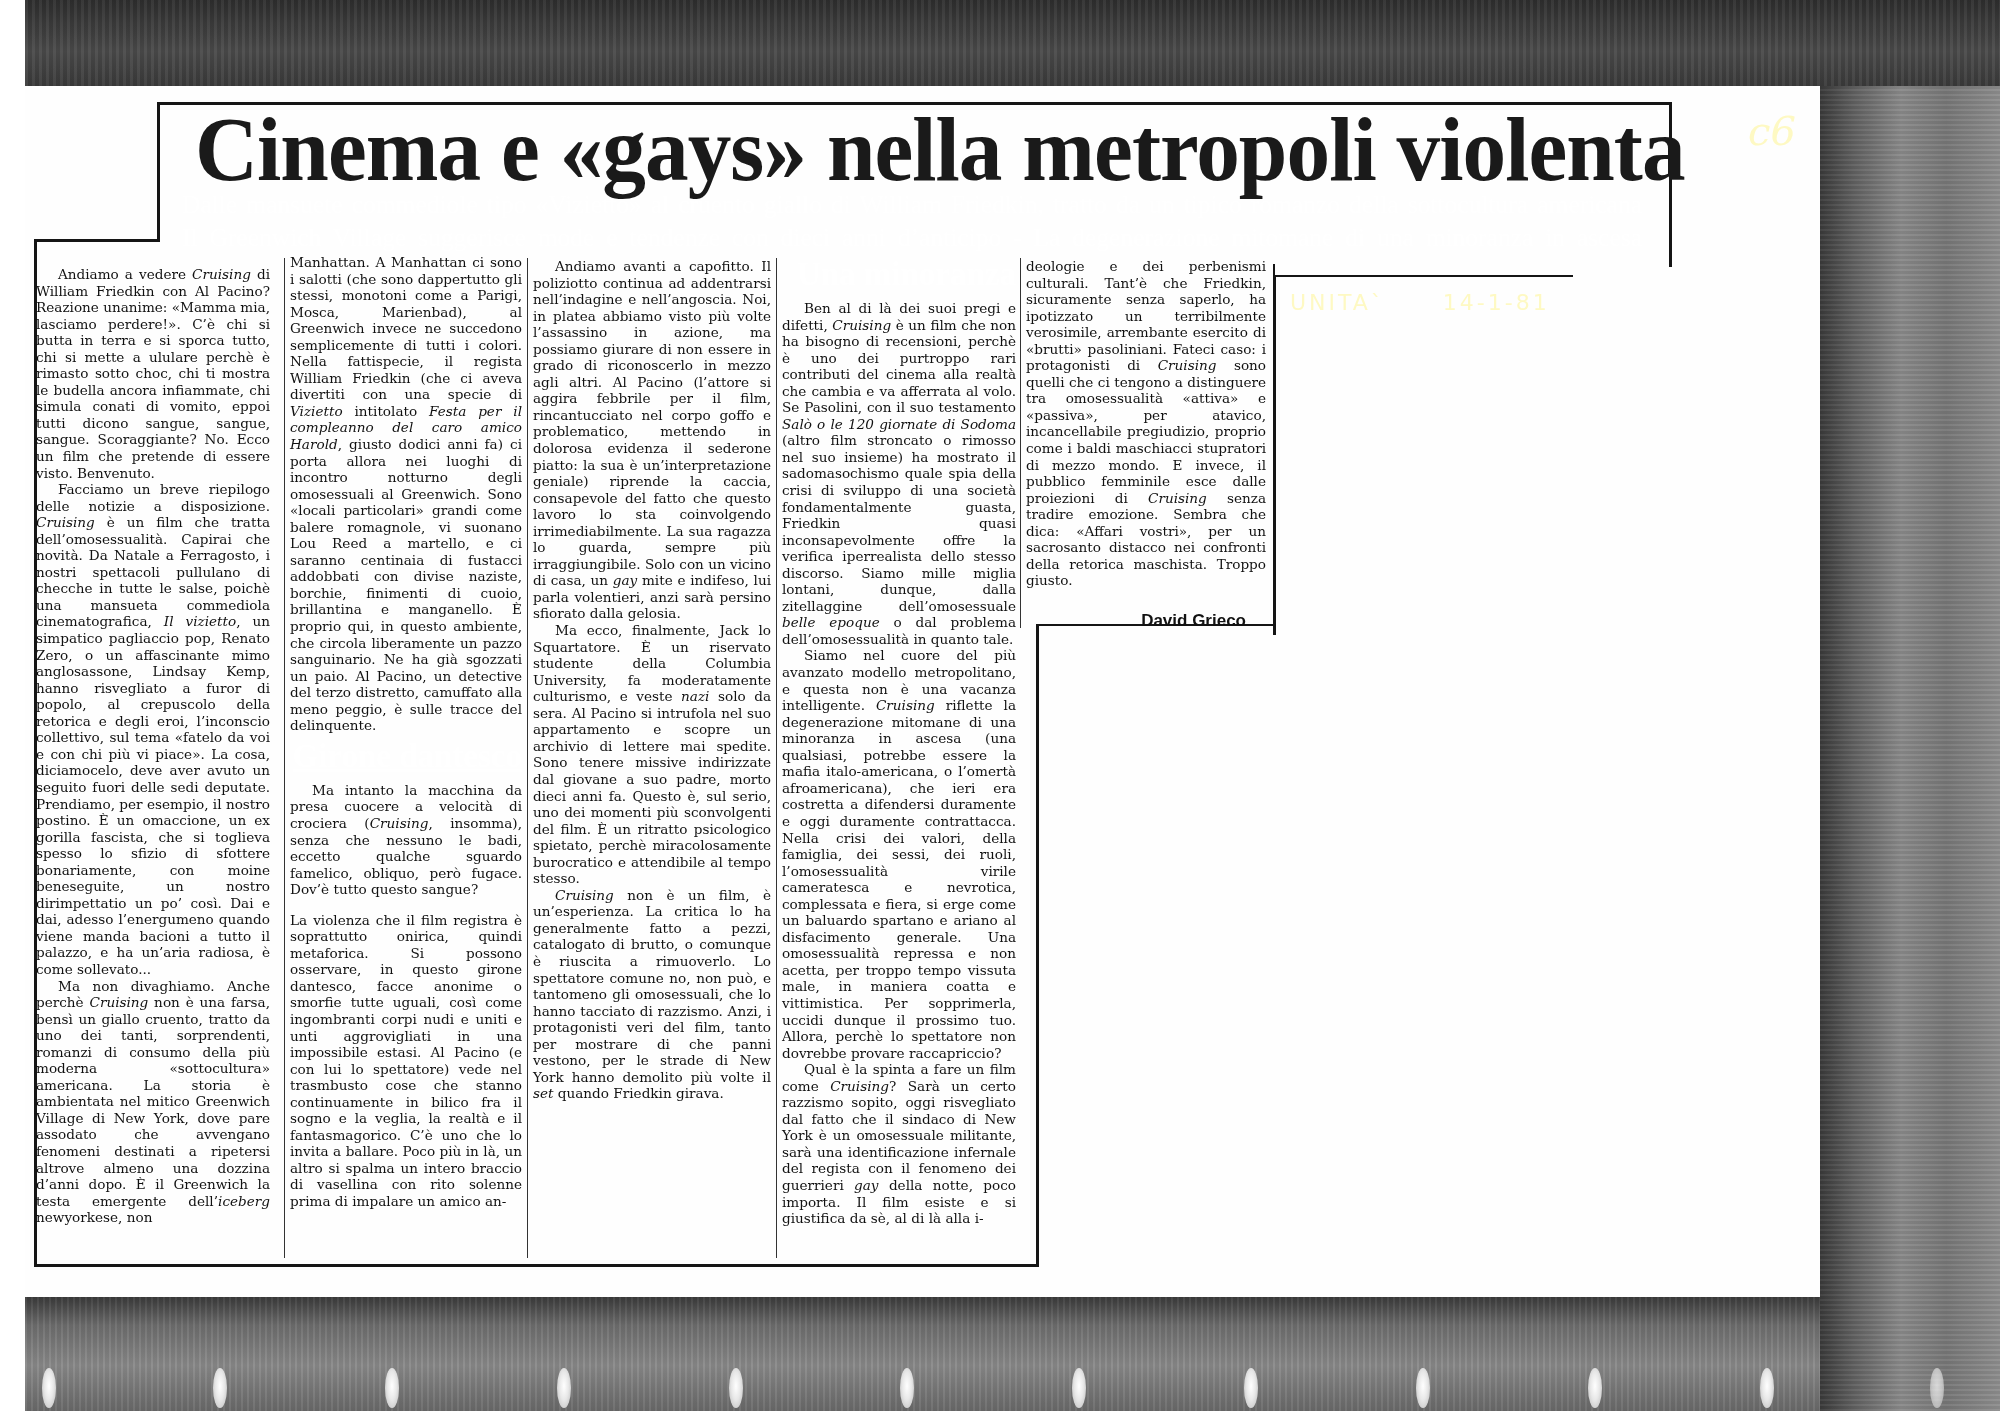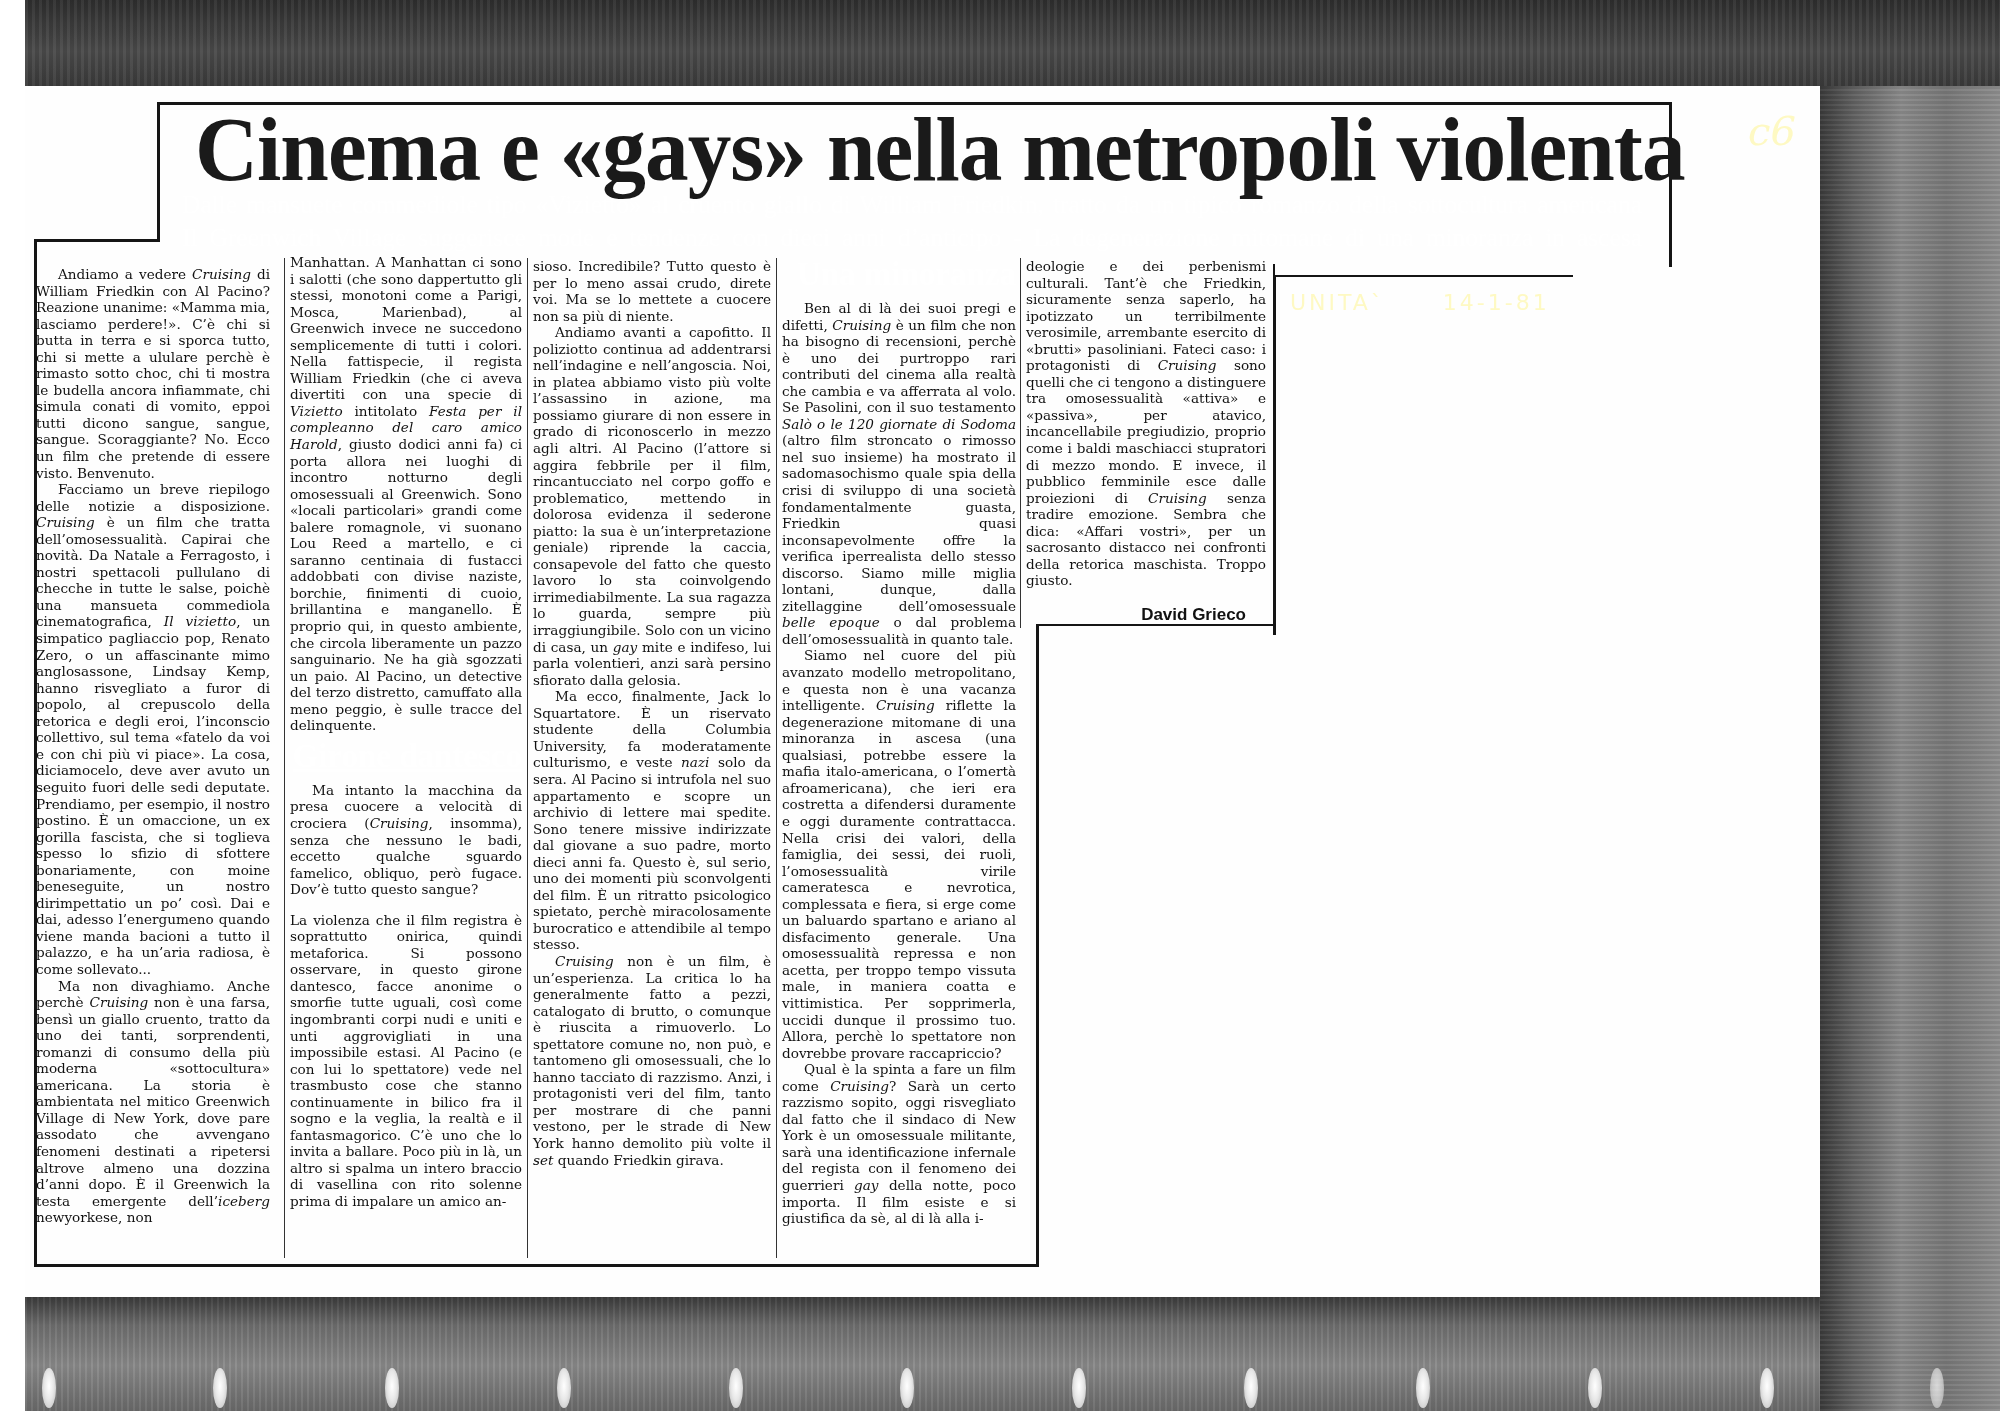--- a/index.html
+++ b/index.html
@@ -60,21 +60,21 @@
   .col p { margin:0; text-indent:22px; }
   .col p.noind { text-indent:0; }
   .col i { font-style:italic; }
   .subtitle {
     font-family:"Liberation Serif", serif; font-weight:bold;
     font-size:33px; line-height:32px; color:#ffffff; text-align:right;
     margin:2px 0 10px 0;
   }
   .sig {
     font-family:"Liberation Sans", sans-serif; font-weight:bold;
-    font-size:17px; text-align:right; margin-top:18px; padding-right:20px;
+    font-size:17px; text-align:right; margin-top:24px; padding-right:20px;
   }
   .vr { position:absolute; width:1px; background:#333; }
   .hand {
     position:absolute; font-family:"DejaVu Sans", sans-serif;
     color:#fef9c3; letter-spacing:3px;
   }
 </style>
 </head>
 <body>
 
@@ -130,21 +130,20 @@
 </div>
 
 <div class="col" style="left:290px; top:254px; width:232px;">
   <p class="noind"><span>Manhattan. A Manhattan ci sono i salotti (che sono dappertutto gli stessi, monotoni come a Parigi, Mosca, Marienbad), al Greenwich invece ne succedono semplicemente di tutti i colori. Nella fattispecie, il regista William Friedkin (che ci aveva divertiti con una specie di </span><i>Vizietto</i><span> intitolato </span><i>Festa per il compleanno del caro amico Harold</i><span>, giusto dodici anni fa) ci porta allora nei luoghi di incontro notturno degli omosessuali al Greenwich. Sono «locali particolari» grandi come balere romagnole, vi suonano Lou Reed a martello, e ci saranno centinaia di fustacci addobbati con divise naziste, borchie, finimenti di cuoio, brillantina e manganello. È proprio qui, in questo ambiente, che circola liberamente un pazzo sanguinario. Ne ha già sgozzati un paio. Al Pacino, un detective del terzo distretto, camuffato alla meno peggio, è sulle tracce del delinquente.</span></p>
   <div class="subtitle" style="margin-top:6px;text-decoration:underline;">Girone dantesco</div>
   <p><span>Ma intanto la macchina da presa cuocere a velocità di crociera (</span><i>Cruising</i><span>, insomma), senza che nessuno le badi, eccetto qualche sguardo famelico, obliquo, però fugace. Dov’è tutto questo sangue?</span></p>
   <p class="noind" style="margin-top:14px;">La violenza che il film registra è soprattutto onirica, quindi metaforica. Si possono osservare, in questo girone dantesco, facce anonime o smorfie tutte uguali, così come ingombranti corpi nudi e uniti e unti aggrovigliati in una impossibile estasi. Al Pacino (e con lui lo spettatore) vede nel trasmbusto cose che stanno continuamente in bilico fra il sogno e la veglia, la realtà e il fantasmagorico. C’è uno che lo invita a ballare. Poco più in là, un altro si spalma un intero braccio di vasellina con rito solenne prima di impalare un amico an-</p>
 </div>
 
 <div class="col" style="left:533px; top:258px; width:238px;">
-  <p class="noind">sioso. Incredibile? Tutto questo è per lo meno assai crudo, direte voi. Ma se lo mettete a cuocere non sa più di niente.</p>
   <p><span>Andiamo avanti a capofitto. Il poliziotto continua ad addentrarsi nell’indagine e nell’angoscia. Noi, in platea abbiamo visto più volte l’assassino in azione, ma possiamo giurare di non essere in grado di riconoscerlo in mezzo agli altri. Al Pacino (l’attore si aggira febbrile per il film, rincantucciato nel corpo goffo e problematico, mettendo in dolorosa evidenza il sederone piatto: la sua è un’interpretazione geniale) riprende la caccia, consapevole del fatto che questo lavoro lo sta coinvolgendo irrimediabilmente. La sua ragazza lo guarda, sempre più irraggiungibile. Solo con un vicino di casa, un </span><i>gay</i><span> mite e indifeso, lui parla volentieri, anzi sarà persino sfiorato dalla gelosia.</span></p>
   <p><span>Ma ecco, finalmente, Jack lo Squartatore. È un riservato studente della Columbia University, fa moderatamente culturismo, e veste </span><i>nazi</i><span> solo da sera. Al Pacino si intrufola nel suo appartamento e scopre un archivio di lettere mai spedite. Sono tenere missive indirizzate dal giovane a suo padre, morto dieci anni fa. Questo è, sul serio, uno dei momenti più sconvolgenti del film. È un ritratto psicologico spietato, perchè miracolosamente burocratico e attendibile al tempo stesso.</span></p>
   <p><i>Cruising</i><span> non è un film, è un’esperienza. La critica lo ha generalmente fatto a pezzi, catalogato di brutto, o comunque è riuscita a rimuoverlo. Lo spettatore comune no, non può, e tantomeno gli omosessuali, che lo hanno tacciato di razzismo. Anzi, i protagonisti veri del film, tanto per mostrare di che panni vestono, per le strade di New York hanno demolito più volte il </span><i>set</i><span> quando Friedkin girava.</span></p>
 </div>
 
 <div class="col" style="left:782px; top:256px; width:234px;">
   <div class="subtitle">Una minoranza</div>
   <p><span>Ben al di là dei suoi pregi e difetti, </span><i>Cruising</i><span> è un film che non ha bisogno di recensioni, perchè è uno dei purtroppo rari contributi del cinema alla realtà che cambia e va afferrata al volo. Se Pasolini, con il suo testamento </span><i>Salò o le 120 giornate di Sodoma</i><span> (altro film stroncato o rimosso nel suo insieme) ha mostrato il sadomasochismo quale spia della crisi di sviluppo di una società fondamentalmente guasta, Friedkin quasi inconsapevolmente offre la verifica iperrealista dello stesso discorso. Siamo mille miglia lontani, dunque, dalla zitellaggine dell’omosessuale </span><i>belle epoque</i><span> o dal problema dell’omosessualità in quanto tale.</span></p>
   <p><span>Siamo nel cuore del più avanzato modello metropolitano, e questa non è una vacanza intelligente. </span><i>Cruising</i><span> riflette la degenerazione mitomane di una minoranza in ascesa (una qualsiasi, potrebbe essere la mafia italo-americana, o l’omertà afroamericana), che ieri era costretta a difendersi duramente e oggi duramente contrattacca. Nella crisi dei valori, della famiglia, dei sessi, dei ruoli, l’omosessualità virile cameratesca e nevrotica, complessata e fiera, si erge come un baluardo spartano e ariano al disfacimento generale. Una omosessualità repressa e non acetta, per troppo tempo vissuta male, in maniera coatta e vittimistica. Per sopprimerla, uccidi dunque il prossimo tuo. Allora, perchè lo spettatore non dovrebbe provare raccapriccio?</span></p>
   <p><span>Qual è la spinta a fare un film come </span><i>Cruising</i><span>? Sarà un certo razzismo sopito, oggi risvegliato dal fatto che il sindaco di New York è un omosessuale militante, sarà una identificazione infernale del regista con il fenomeno dei guerrieri </span><i>gay</i><span> della notte, poco importa. Il film esiste e si giustifica da sè, al di là alla i-</span></p>

